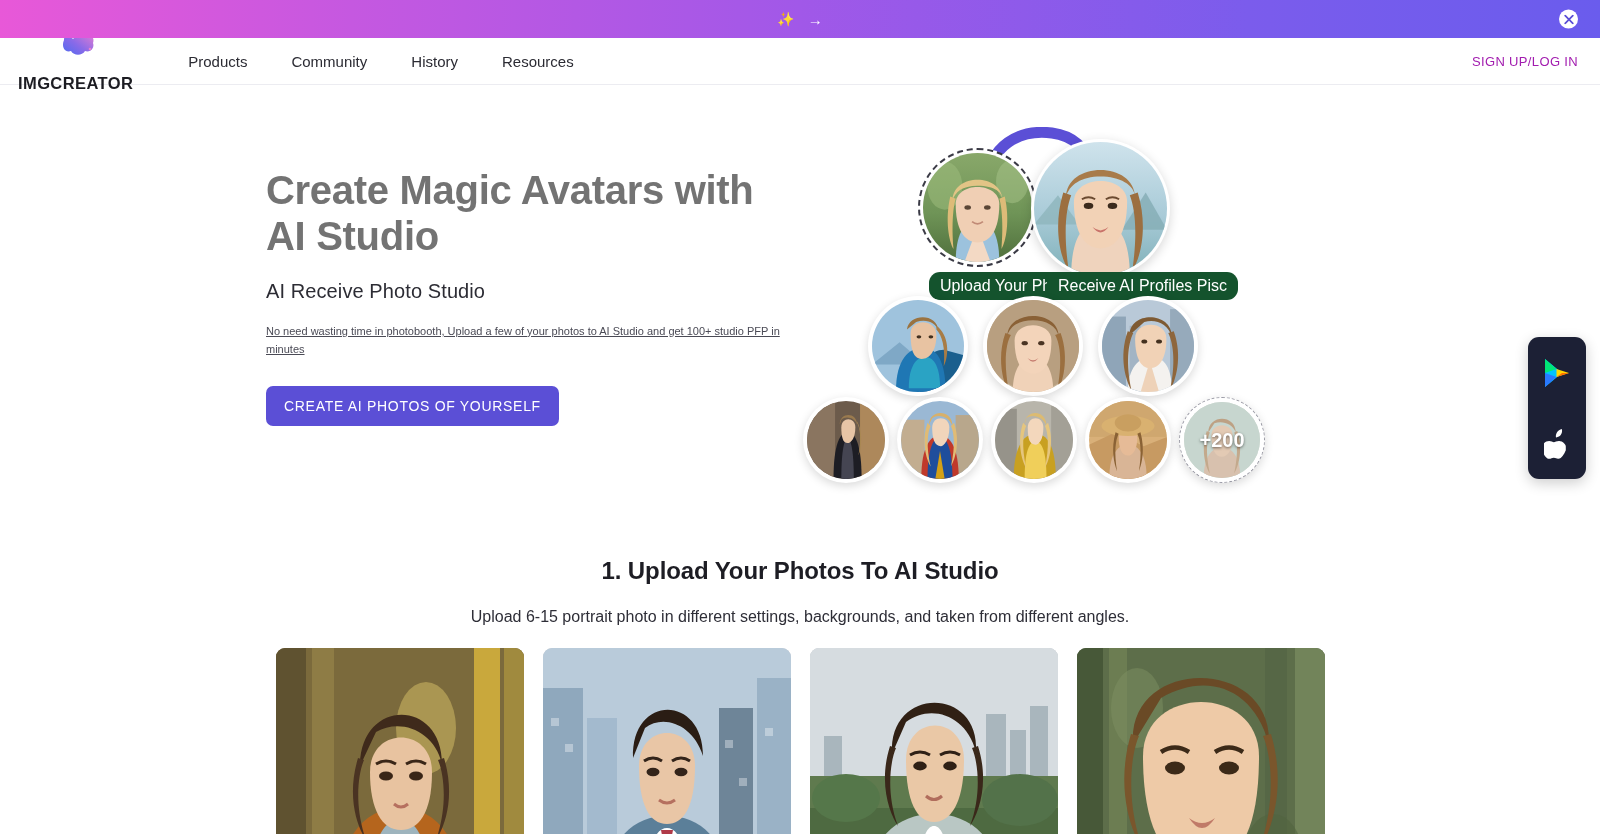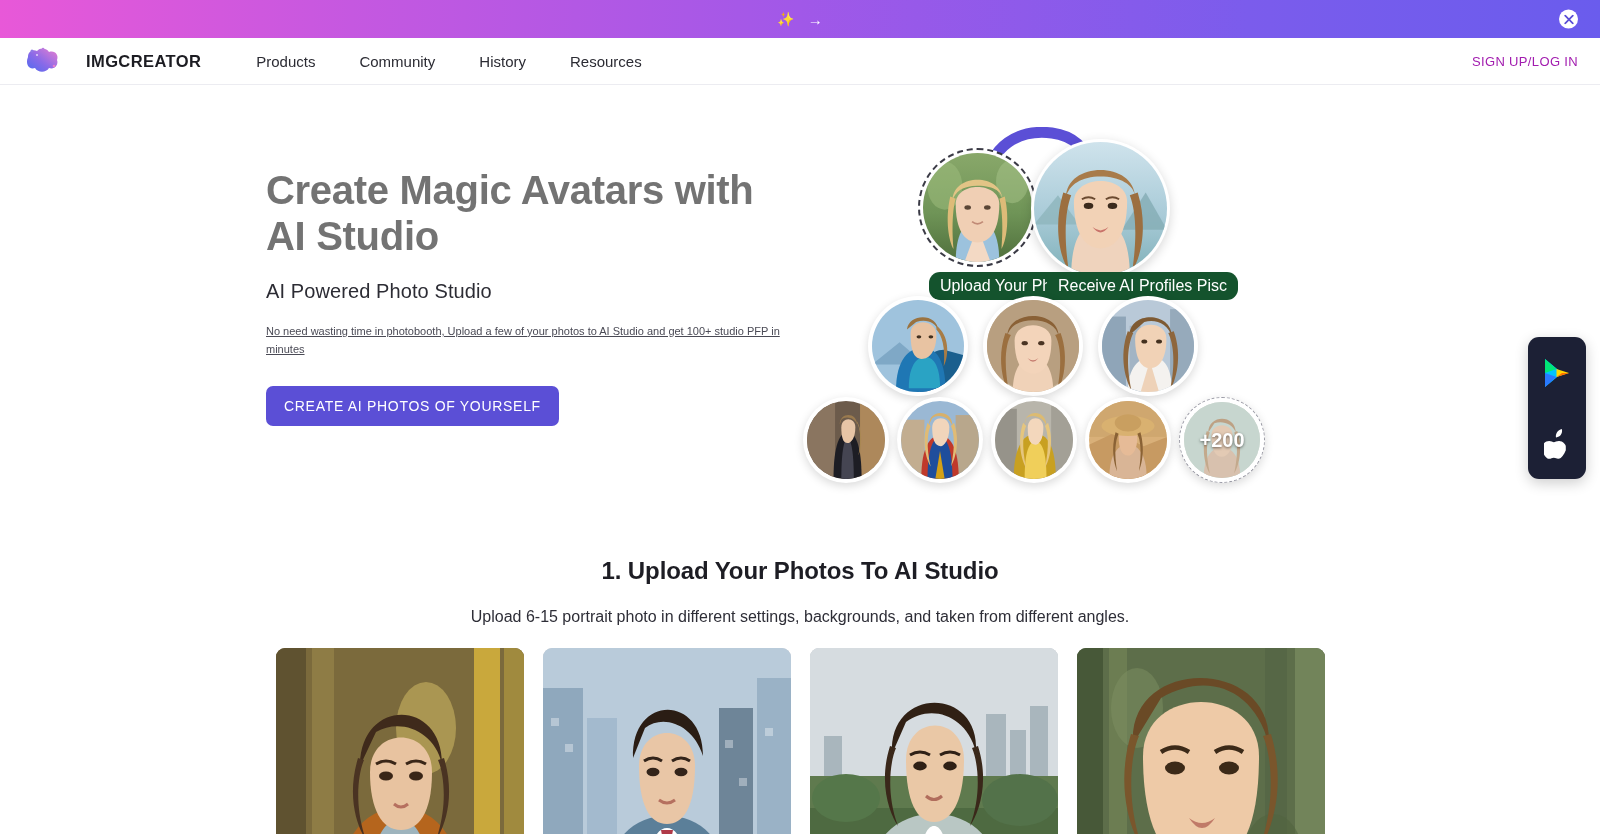--- a/index.html
+++ b/index.html
@@ -44,21 +44,21 @@
 
   
   .navbar {
     height: 47px;
     border-bottom: 1px solid #ececf1;
     display: flex;
     align-items: center;
     padding: 0 22px 0 18px;
     background: #fff;
   }
-  .brand { display: flex; align-items: center; gap: 24px; cursor: pointer; }
+  .brand { display: flex; align-items: center; gap: 15px; cursor: pointer; flex-direction: column; }
   .brand-mark { width: 44px; height: 30px; display: block; }
   .brand-name {
     font-size: 16.5px;
     font-weight: 700;
     letter-spacing: .4px;
     color: #1c1c22;
   }
   .nav-links { display: flex; align-items: center; margin-left: 33px; }
   .nav-link {
     font-size: 15px;
@@ -264,21 +264,21 @@
     <div class="nav-link">History</div>
     <div class="nav-link">Resources</div>
   </div>
   <div class="nav-spacer"></div>
   <div class="auth-link">SIGN UP/LOG IN</div>
 </div>
 
 <div class="hero">
   <div class="hero-left">
     <h1 class="hero-title">Create Magic Avatars with AI Studio</h1>
-    <div class="hero-sub">AI Powered Photo Studio</div>
+    <div class="hero-sub">AI Receive Photo Studio</div>
     <p class="hero-desc">No need wasting time in photobooth, Upload a few of your photos to AI Studio and get 100+ studio PFP in minutes</p>
     <button class="cta-btn">CREATE AI PHOTOS OF YOURSELF</button>
   </div>
 
   <div class="hero-right">
     <div class="collage">
 
       <svg class="arrow-svg" width="120" height="62" viewBox="0 0 120 62">
         <path d="M6 58 C6 18 38 2 70 6 C92 9 104 22 106 36" stroke="#5b4fd6" stroke-width="11" fill="none" stroke-linecap="round"></path>
         <path d="M92 30 L108 48 L118 26 Z" fill="#5b4fd6"></path>

